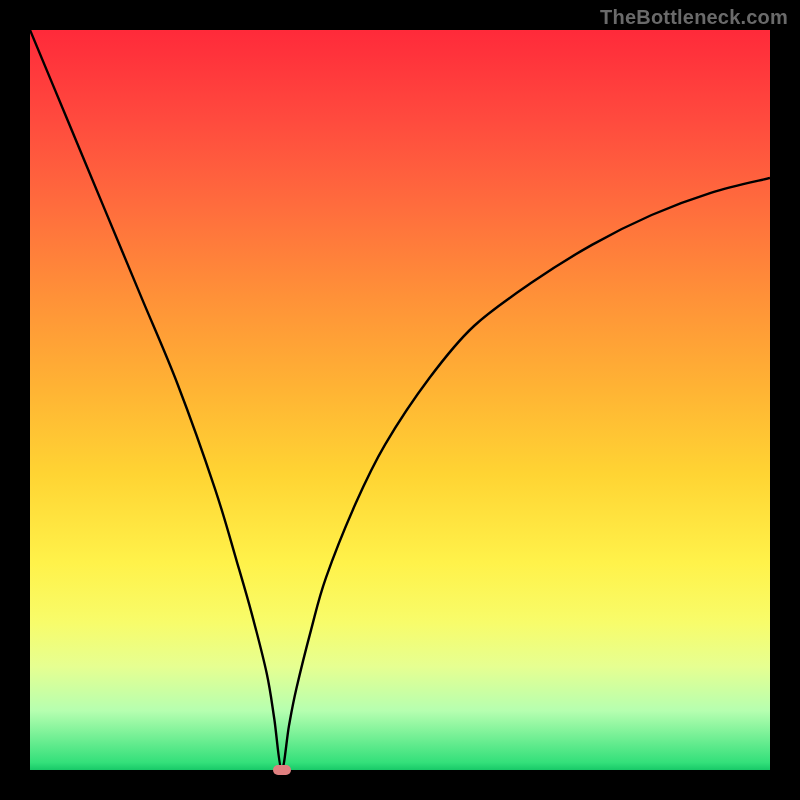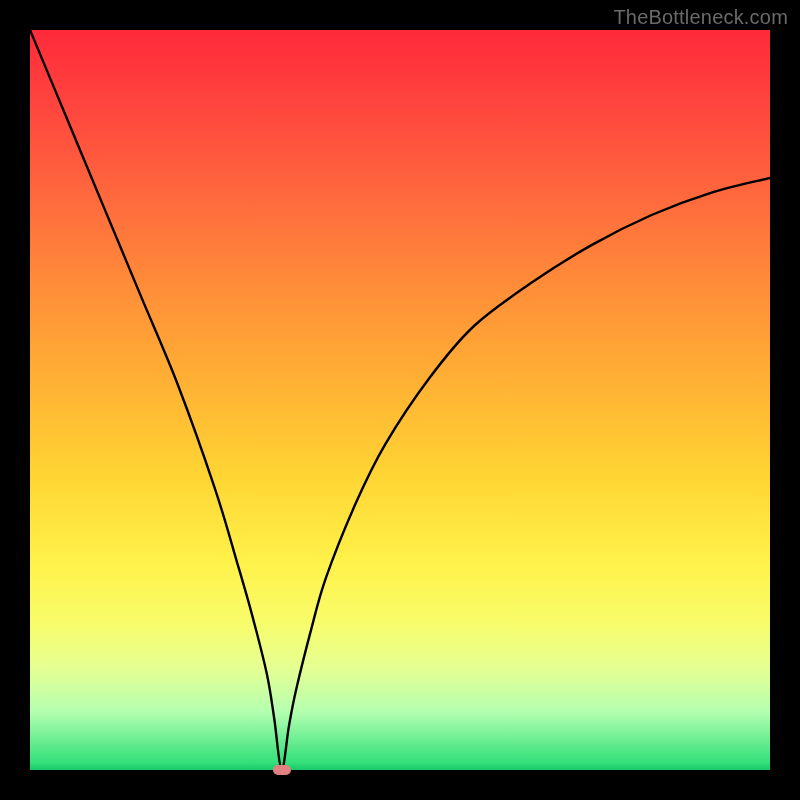--- a/index.html
+++ b/index.html
@@ -31,21 +31,21 @@
       #33e07a 99%,
       #18c968 100%
     );
   }
   .watermark {
     position: absolute;
     top: 6px;
     right: 12px;
     color: #6a6a6a;
     font-size: 20px;
-    font-weight: 400;
+    font-weight: 700;
     letter-spacing: 0.2px;
     user-select: none;
   }
   svg.curve {
     position: absolute;
     left: 0;
     top: 0;
     width: 740px;
     height: 740px;
   }

